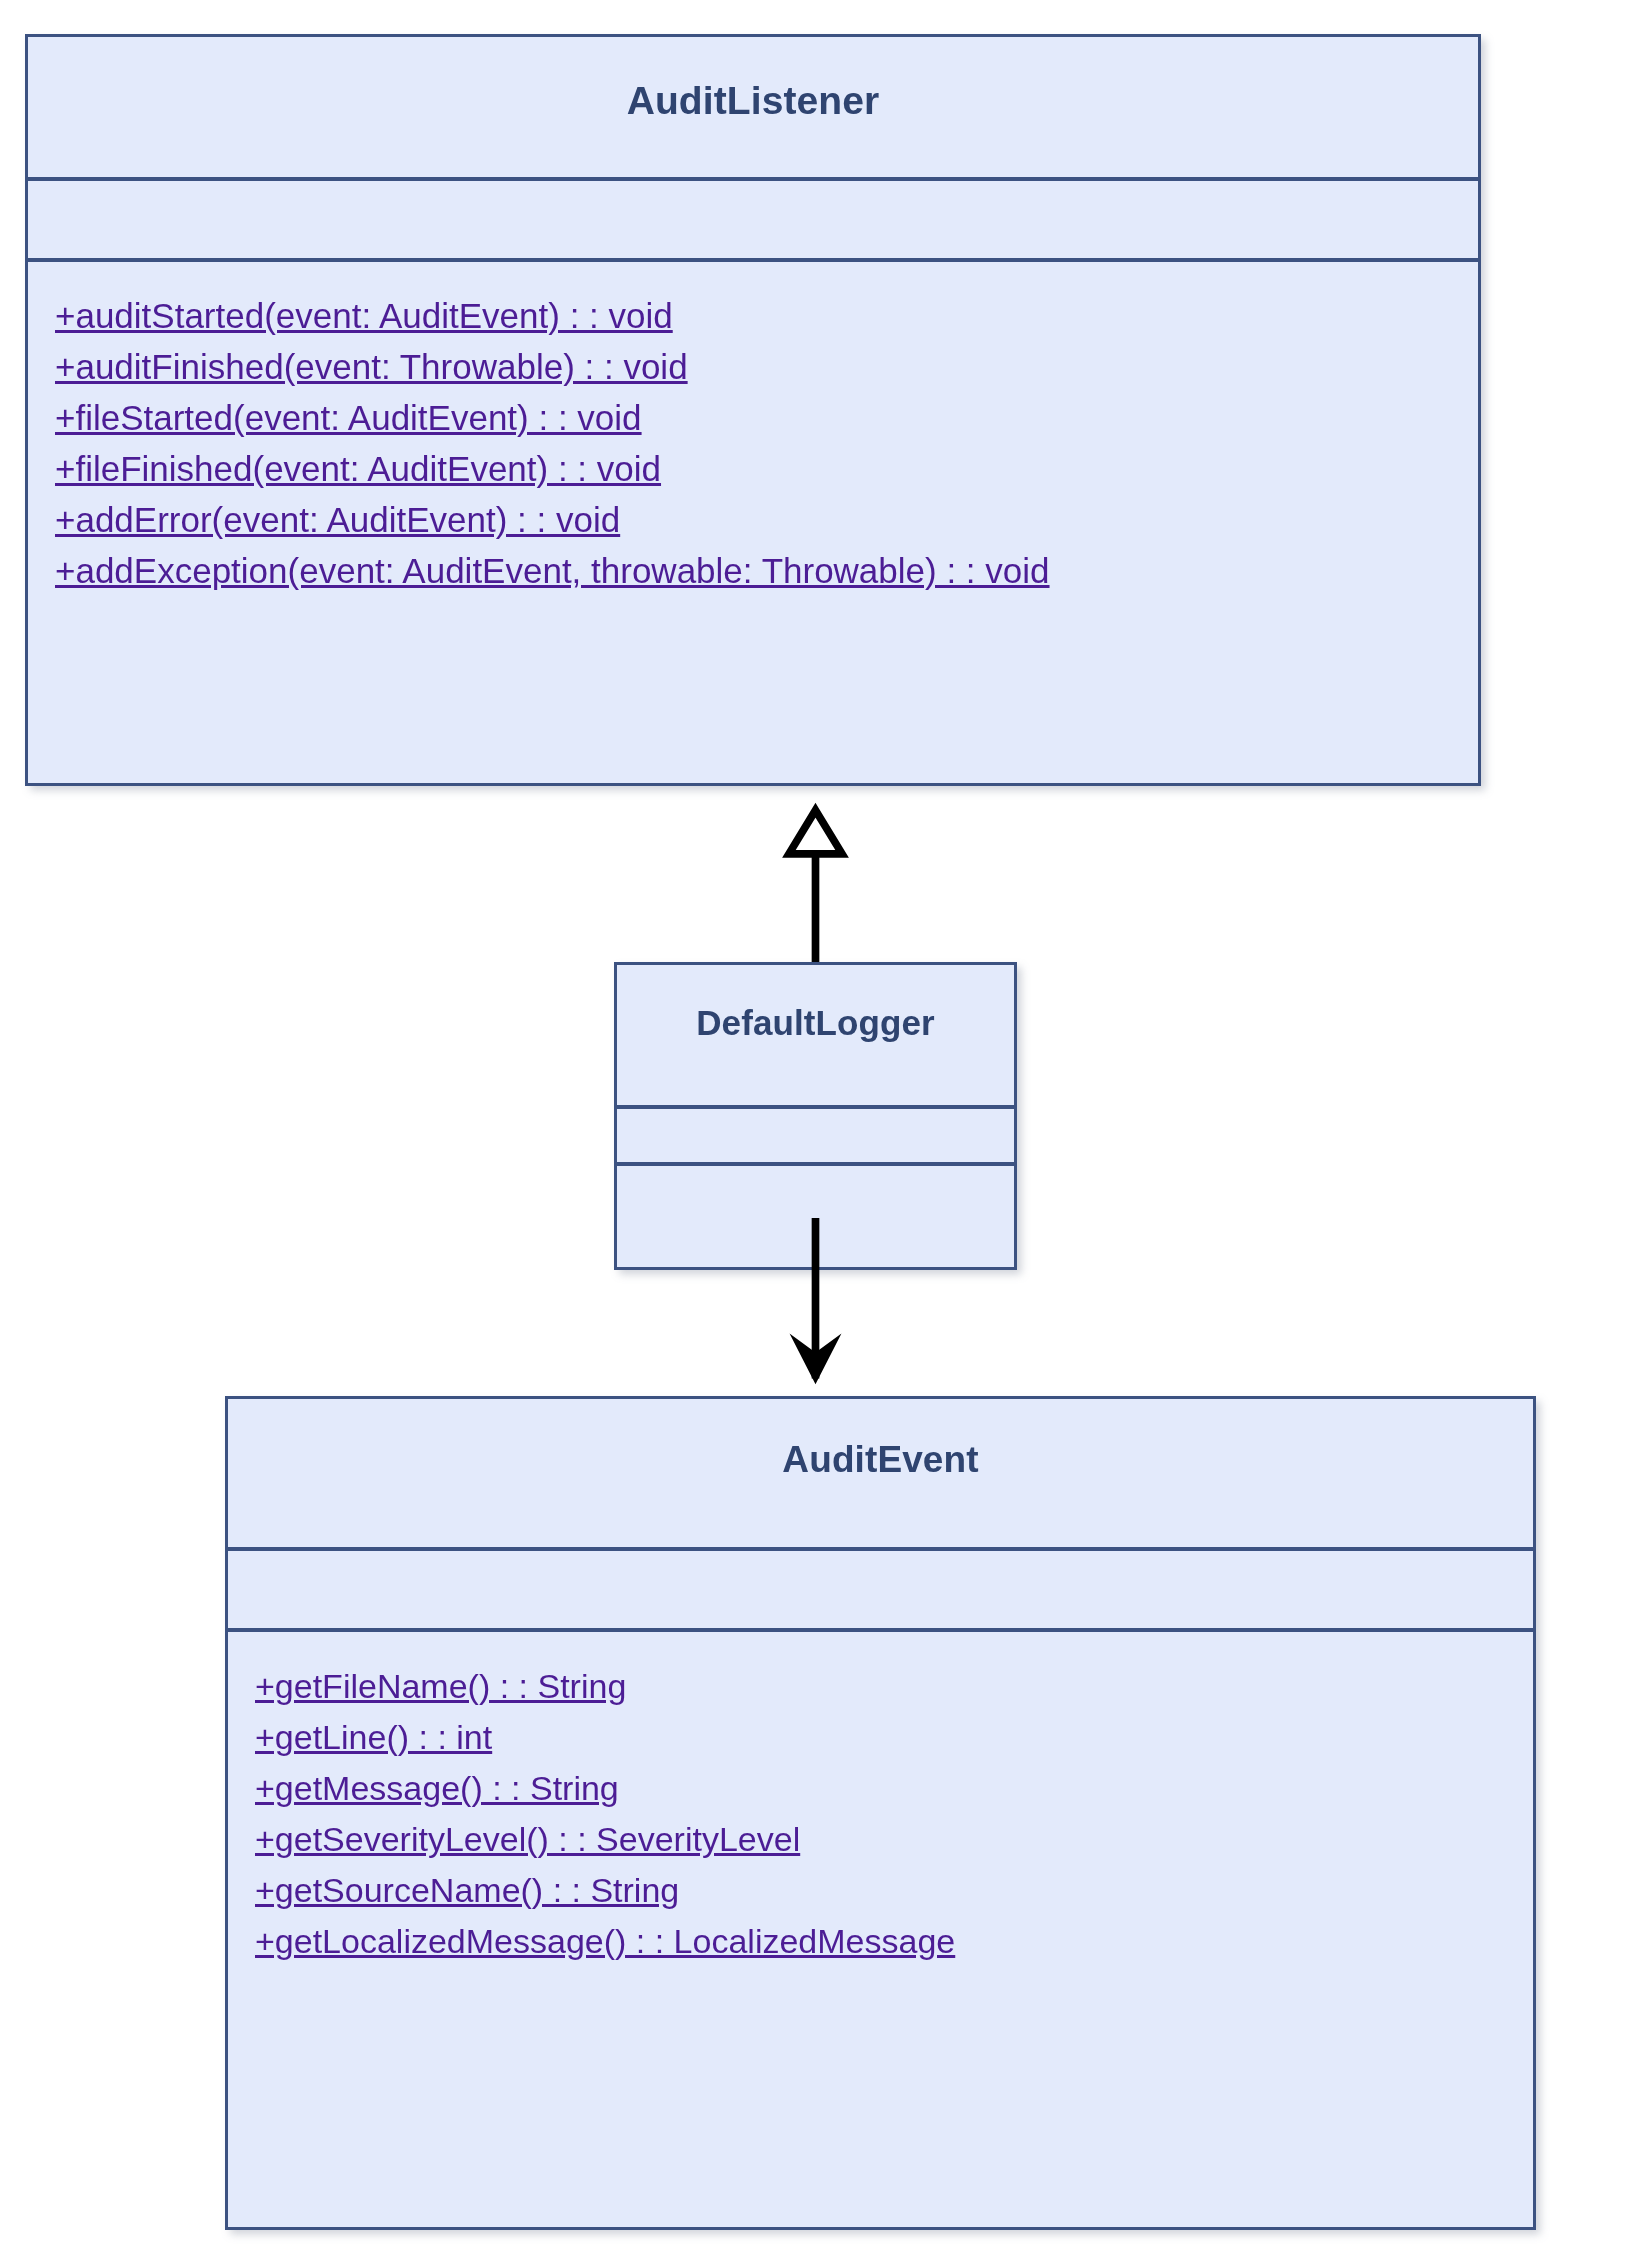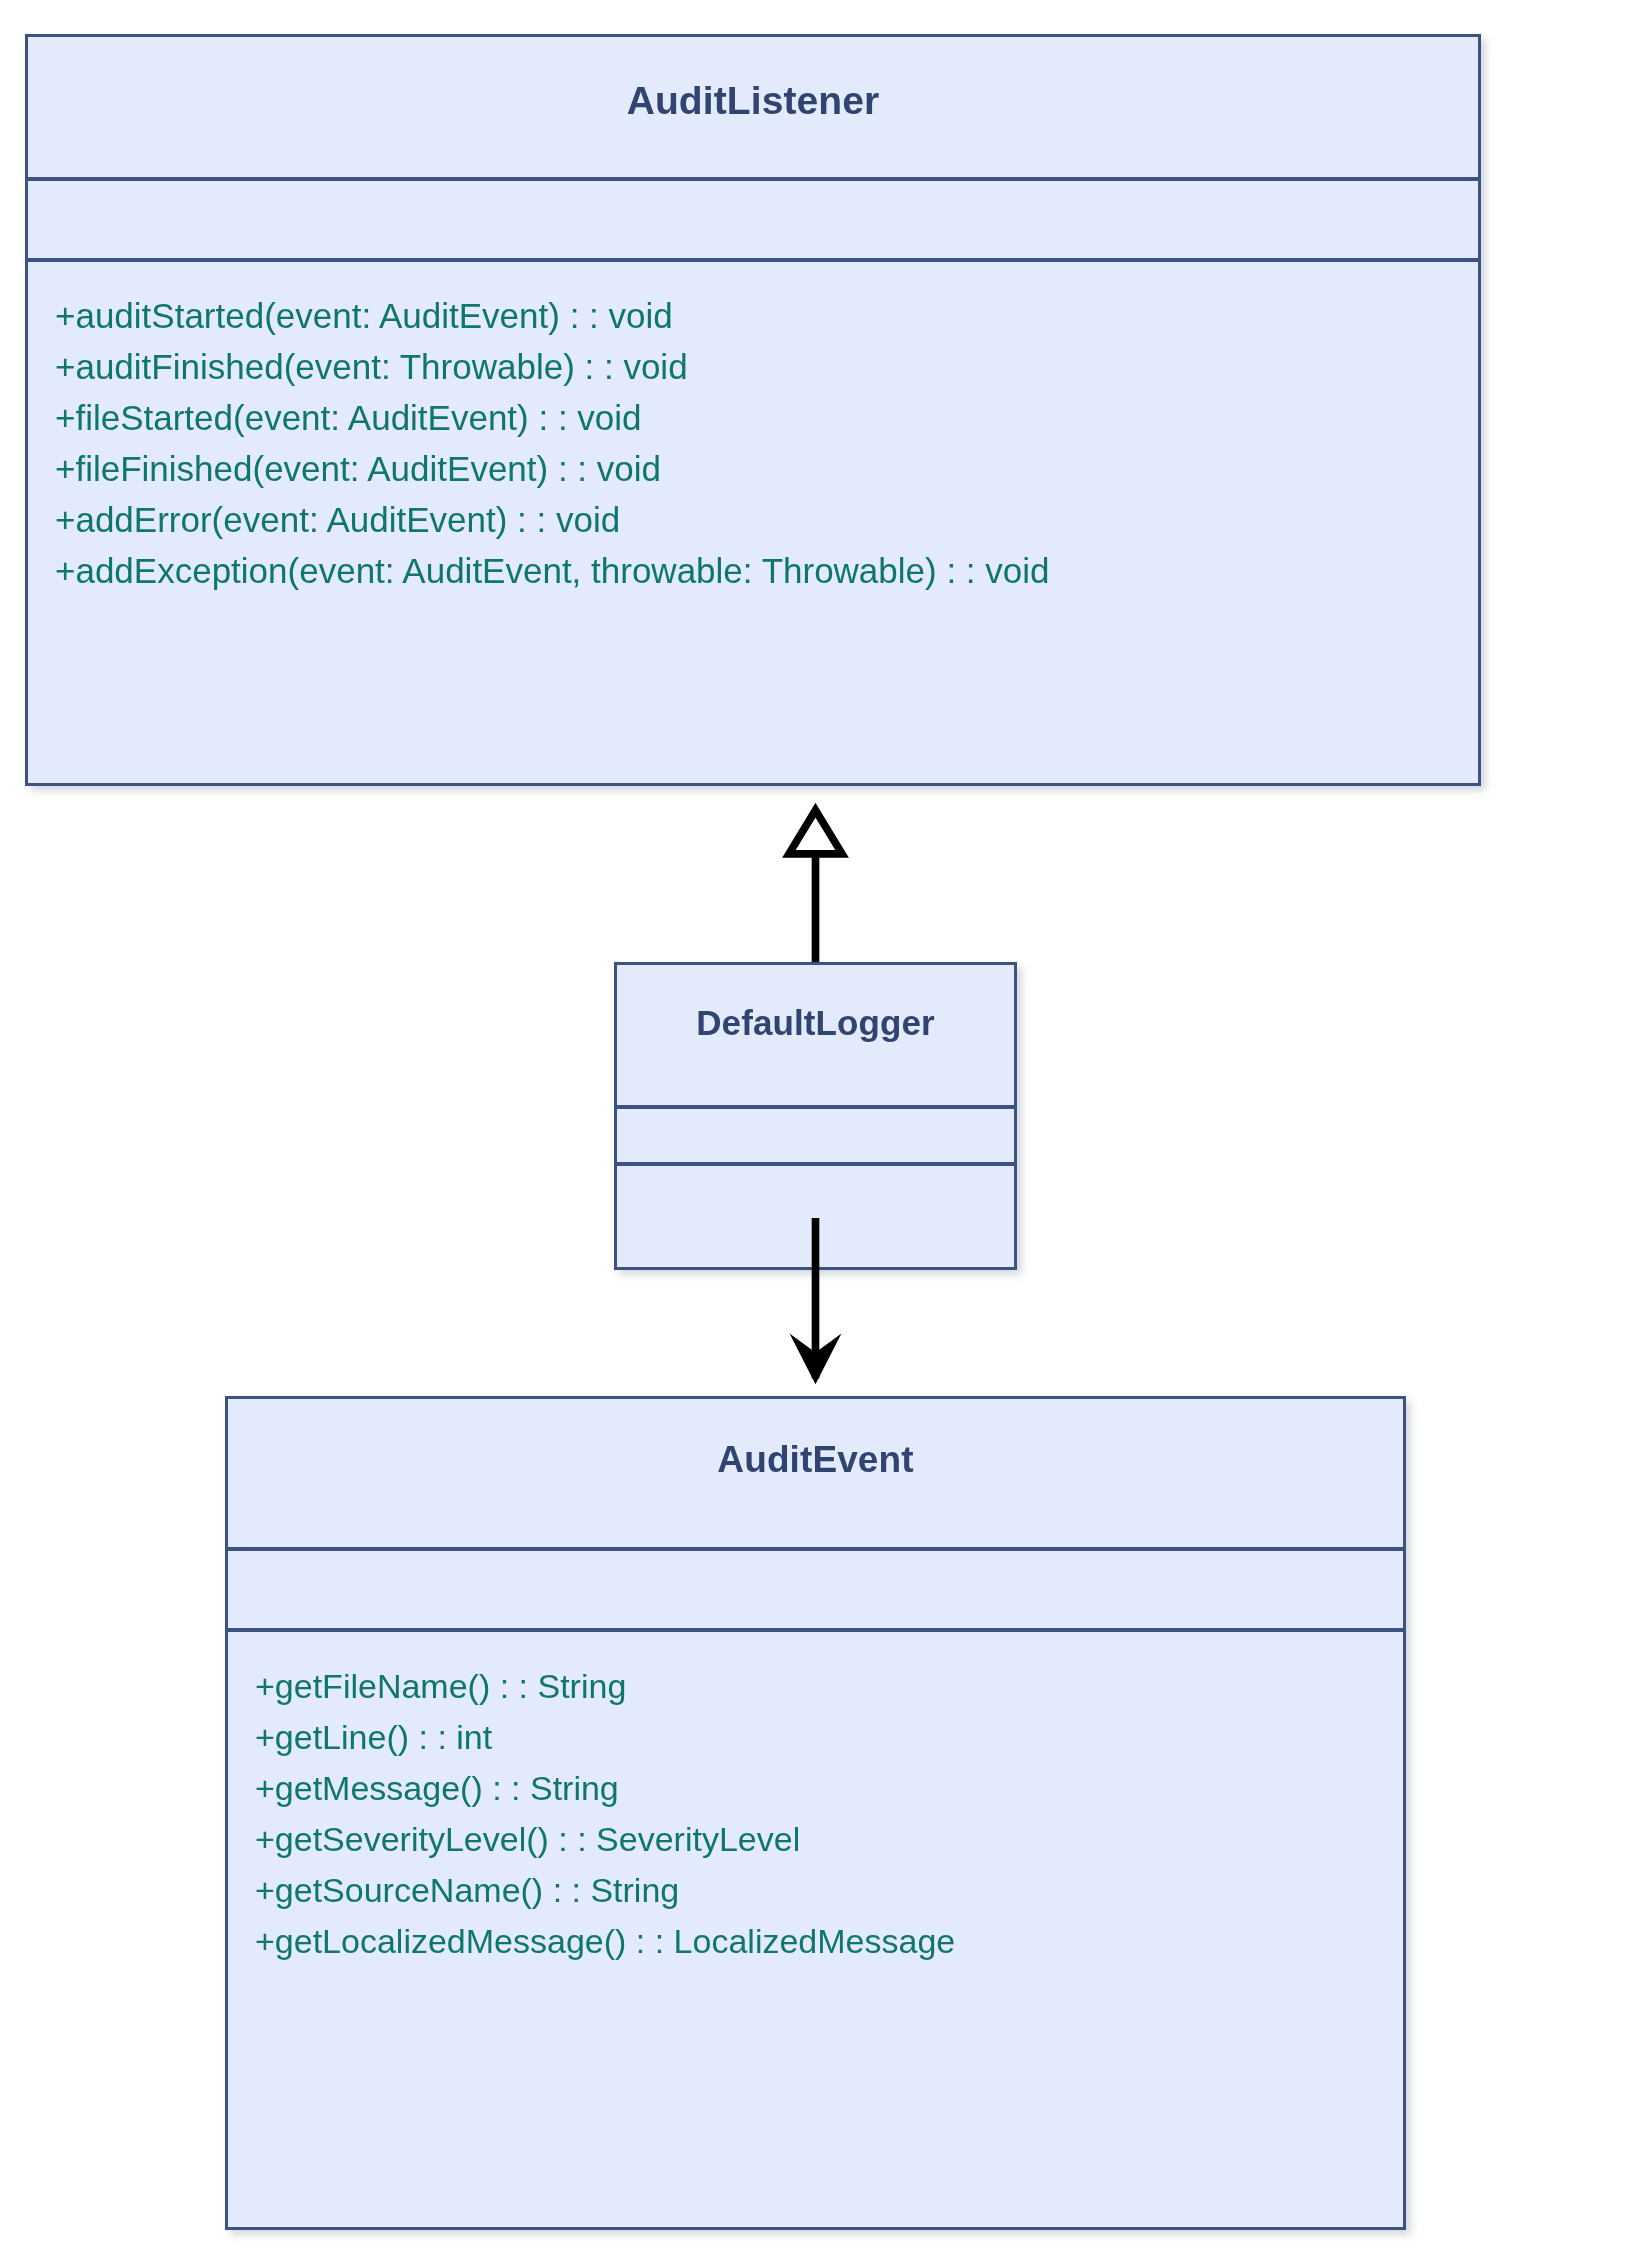--- a/index.html
+++ b/index.html
@@ -60,23 +60,24 @@
   }
 
   .uml-members {
     position: absolute;
     left: 0;
     right: 0;
     box-sizing: border-box;
   }
 
   .uml-member {
-    color: #0f766e;
+    color: #4c1d95;
     white-space: nowrap;
     font-weight: normal;
+    text-decoration: underline;
   }
 
   
   #class-audit-listener {
     left: 25px;
     top: 34px;
     width: 1456px;
     height: 752px;
   }
   #class-audit-listener .uml-title {
@@ -101,21 +102,21 @@
   #class-default-logger .uml-title {
     top: 38px;
     font-size: 35px;
   }
   #class-default-logger .uml-divider.d1 { top: 140px; }
   #class-default-logger .uml-divider.d2 { top: 197px; }
 
   #class-audit-event {
     left: 225px;
     top: 1396px;
-    width: 1181px;
+    width: 1311px;
     height: 834px;
   }
   #class-audit-event .uml-title {
     top: 40px;
     font-size: 37px;
   }
   #class-audit-event .uml-divider.d1 { top: 148px; }
   #class-audit-event .uml-divider.d2 { top: 229px; }
   #class-audit-event .uml-members {
     top: 262px;

